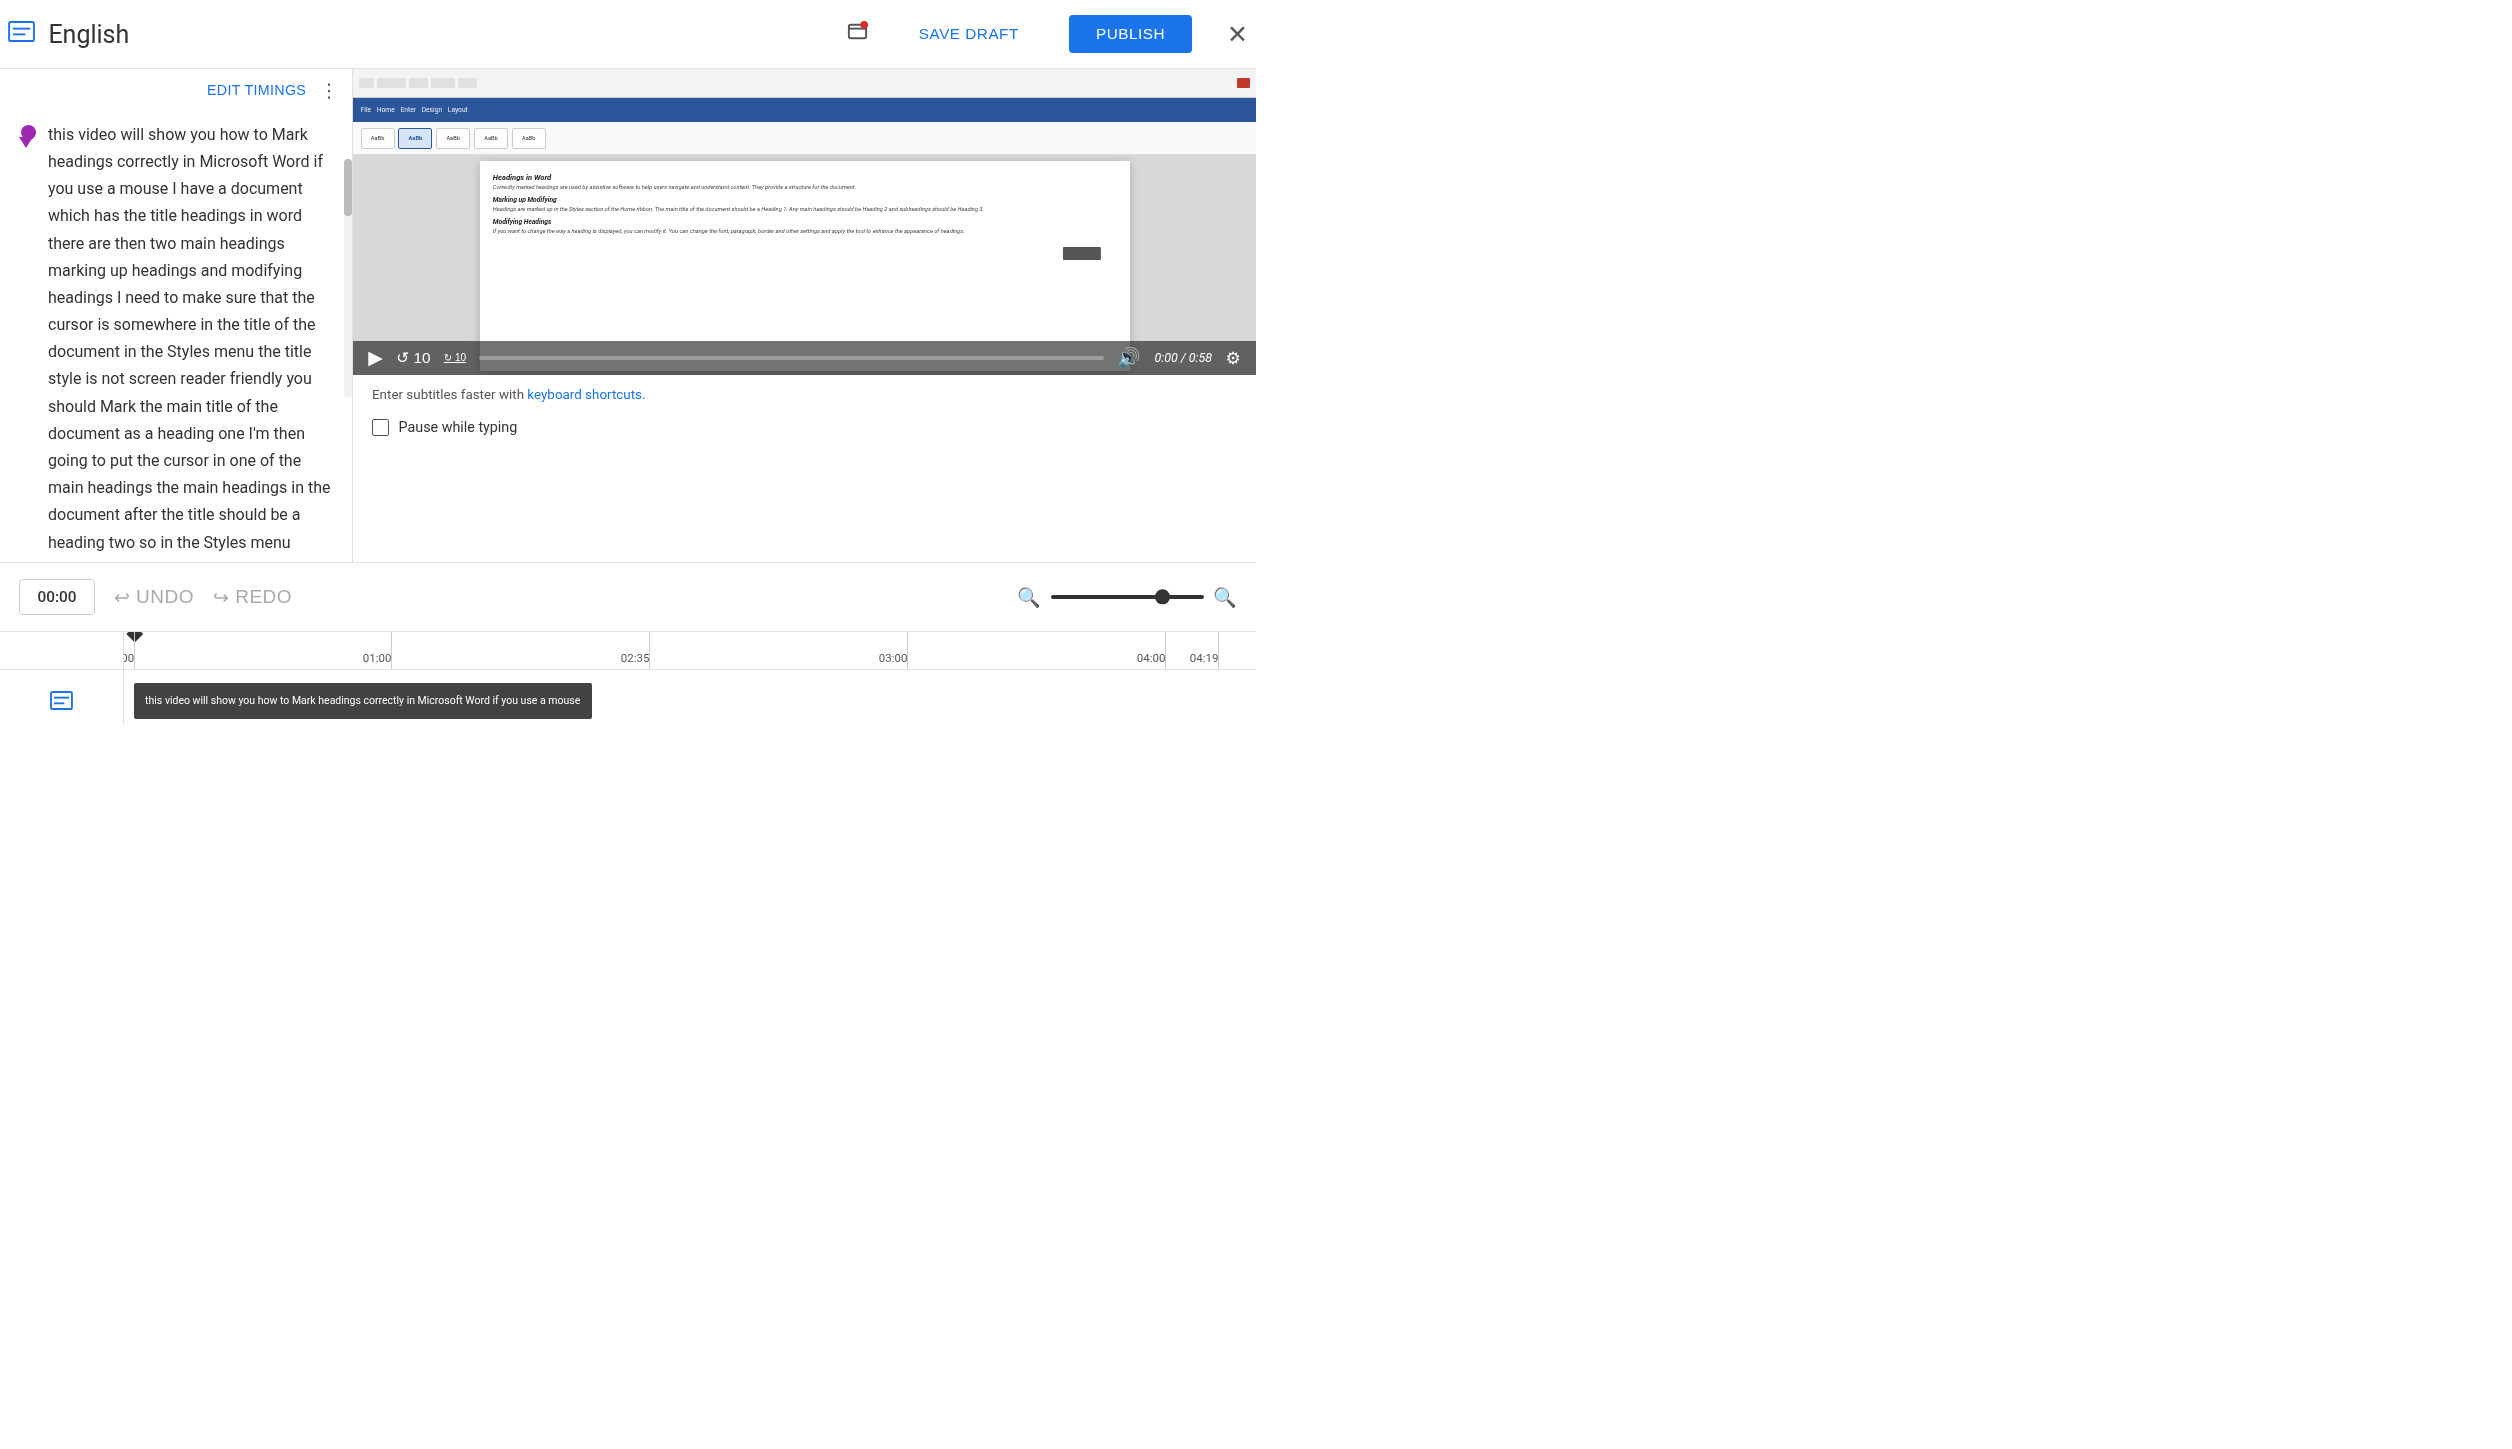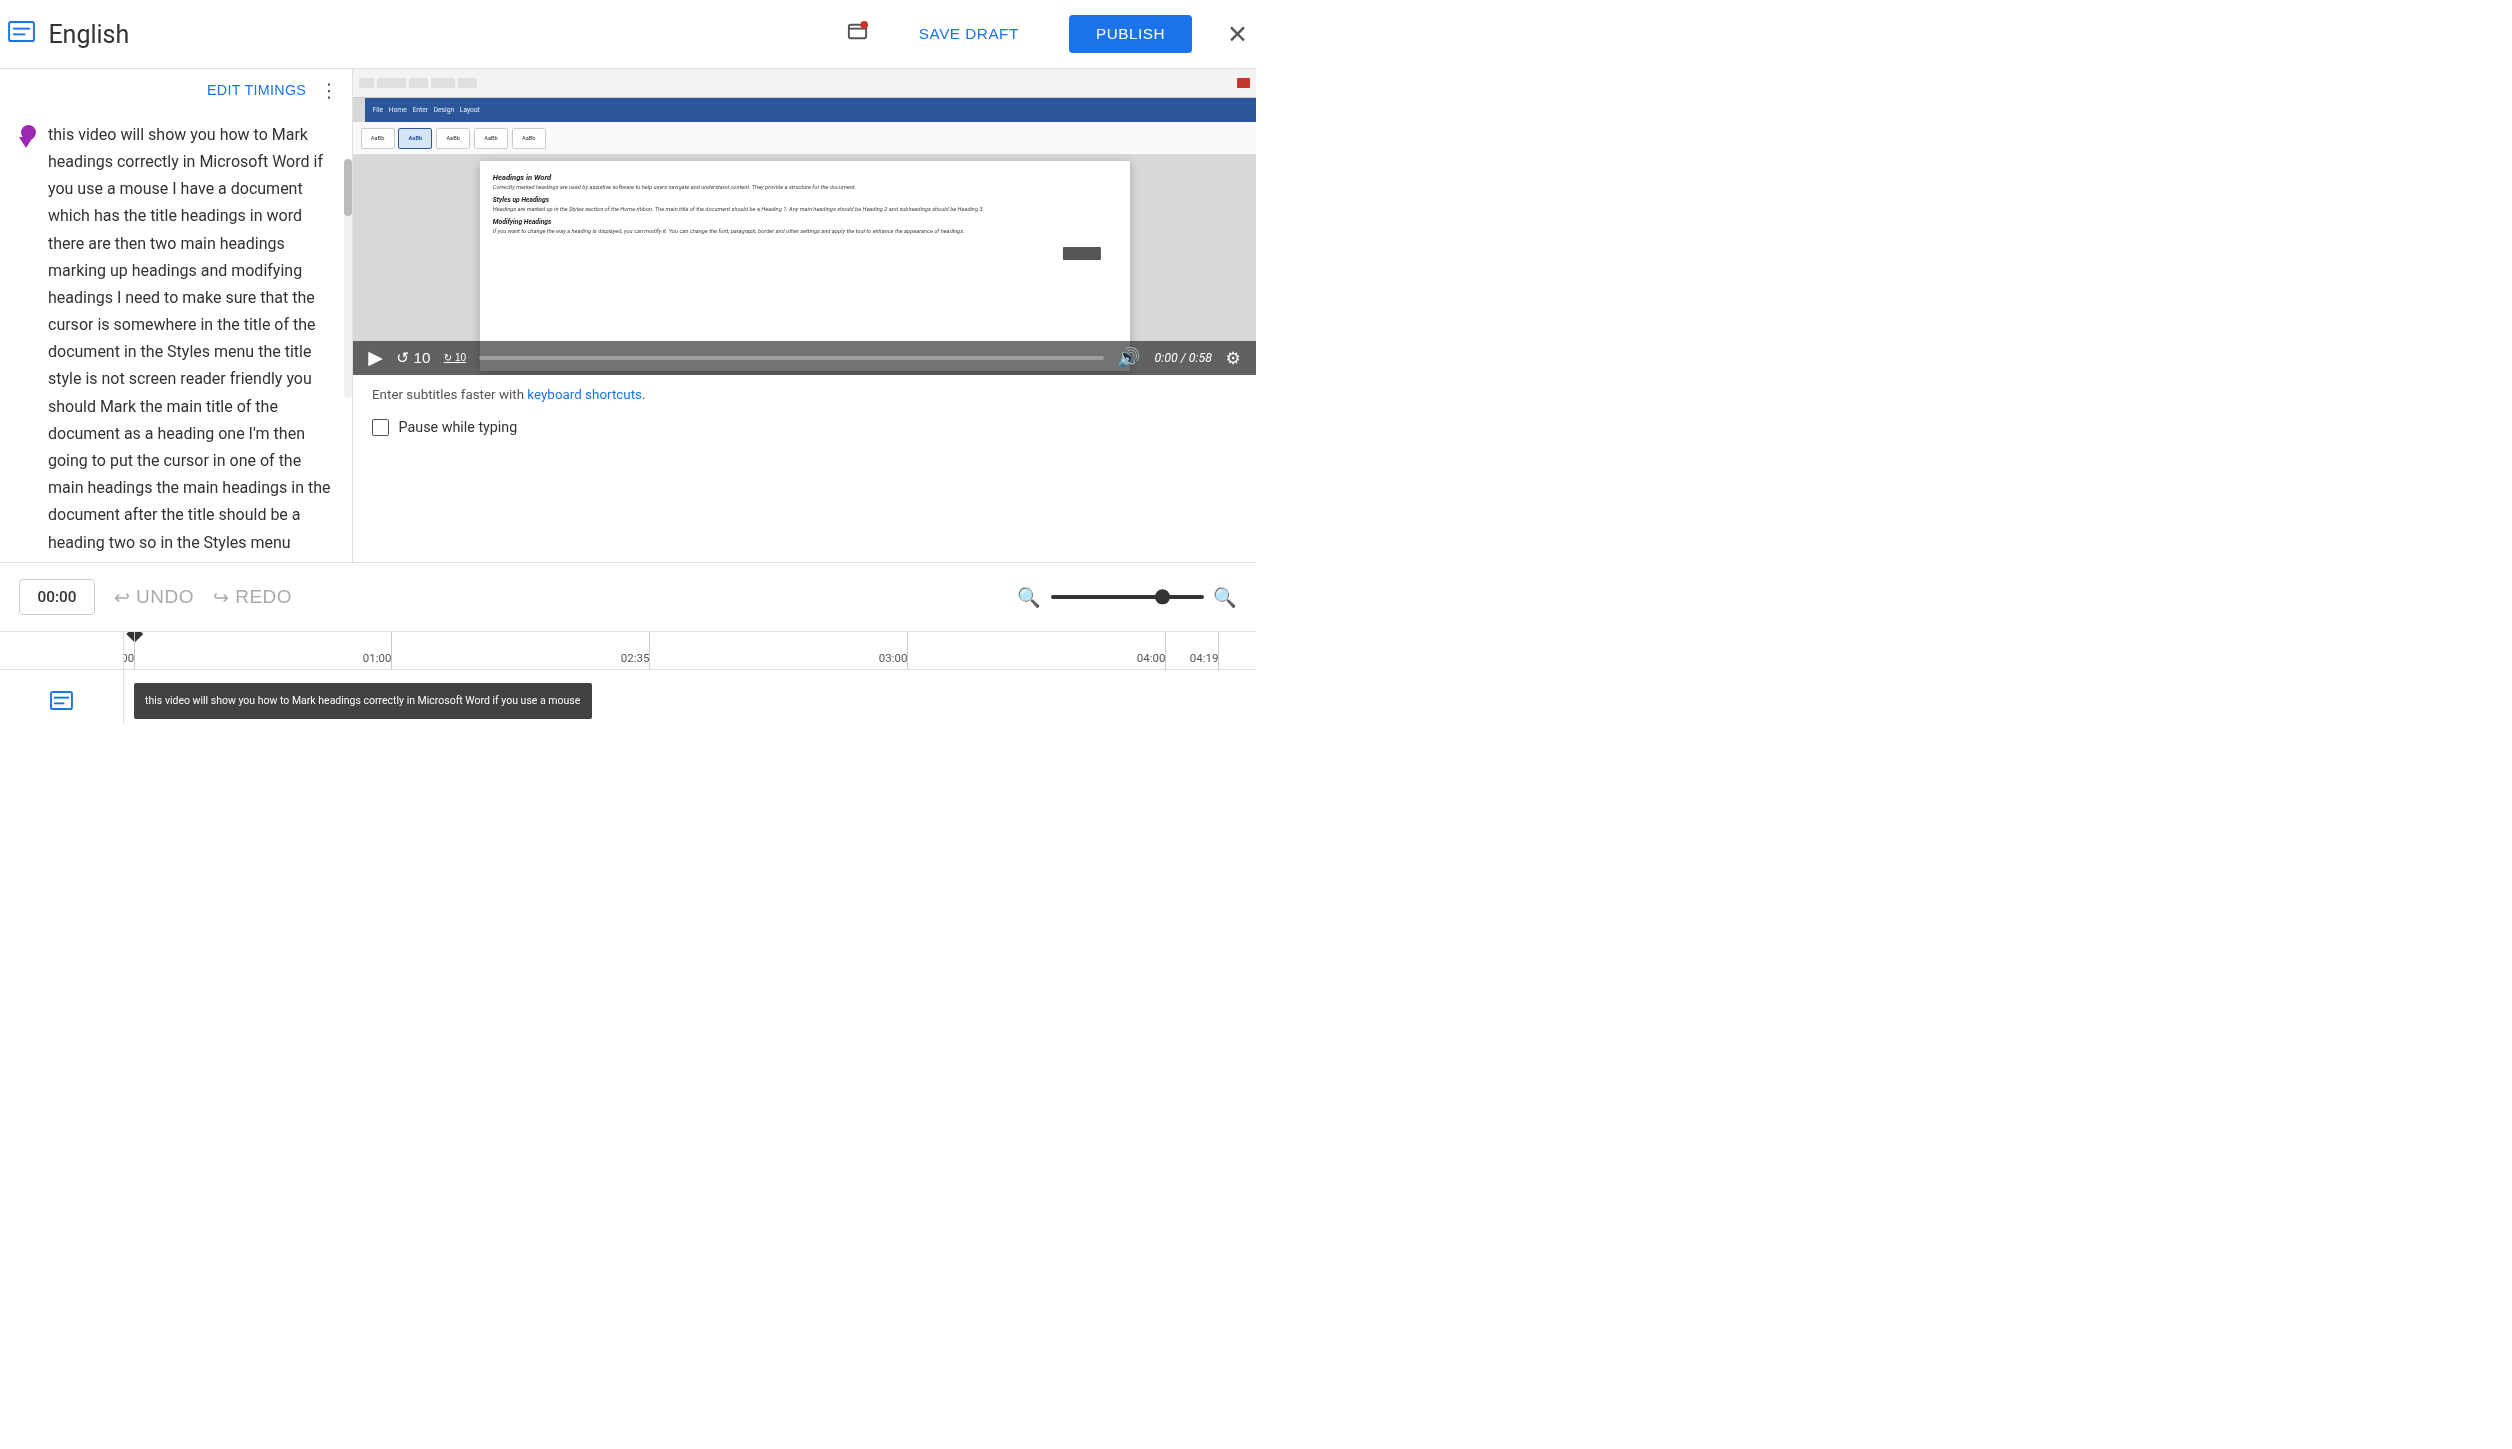--- a/index.html
+++ b/index.html
@@ -557,40 +557,40 @@
           <div style="position:absolute;top:0;left:0;right:0;height:29px;background:#f3f3f3;border-bottom:1px solid #ccc;display:flex;align-items:center;padding:0 5.7px;gap:2.9px;">
             <div style="width:15.3px;height:9.6px;background:#e0e0e0;border-radius:1px;"></div>
             <div style="width:29px;height:9.6px;background:#e0e0e0;border-radius:1px;"></div>
             <div style="width:19px;height:9.6px;background:#e0e0e0;border-radius:1px;"></div>
             <div style="width:24px;height:9.6px;background:#e0e0e0;border-radius:1px;"></div>
             <div style="width:19px;height:9.6px;background:#e0e0e0;border-radius:1px;"></div>
             <div style="flex:1;"></div>
             <div style="width:13.4px;height:9.6px;background:#c0392b;border-radius:1px;"></div>
           </div>
 
-          <div style="position:absolute;top:29px;left:12px;right:0;height:24px;background:#2b579a;display:flex;align-items:center;padding:0 7.6px;gap:5.7px;">
+          <div style="position:absolute;top:29px;left:0;right:0;height:24px;background:#2b579a;display:flex;align-items:center;padding:0 7.6px;gap:5.7px;">
             <span style="color:#fff;font-size:6.7px;opacity:0.9;">File</span>
             <span style="color:#fff;font-size:6.7px;opacity:0.9;">Home</span>
             <span style="color:#fff;font-size:6.7px;opacity:0.9;">Enter</span>
             <span style="color:#fff;font-size:6.7px;opacity:0.9;">Design</span>
             <span style="color:#fff;font-size:6.7px;opacity:0.9;">Layout</span>
           </div>
 
           <div style="position:absolute;top:53px;left:0;right:0;height:33px;background:#f9f9f9;border-bottom:1px solid #ddd;display:flex;align-items:center;padding:0 7.6px;gap:3.8px;">
             <div style="width:34px;height:21px;background:#fff;border:1px solid #ccc;border-radius:1.9px;display:flex;align-items:center;justify-content:center;font-size:5.7px;color:#333;">AaBb</div>
             <div style="width:34px;height:21px;background:#d6e4f7;border:1px solid #2b579a;border-radius:1.9px;display:flex;align-items:center;justify-content:center;font-size:5.7px;color:#2b579a;font-weight:bold;">AaBb</div>
             <div style="width:34px;height:21px;background:#fff;border:1px solid #ccc;border-radius:1.9px;display:flex;align-items:center;justify-content:center;font-size:5.7px;color:#333;">AaBb</div>
             <div style="width:34px;height:21px;background:#fff;border:1px solid #ccc;border-radius:1.9px;display:flex;align-items:center;justify-content:center;font-size:5.7px;color:#333;">AaBb</div>
             <div style="width:34px;height:21px;background:#fff;border:1px solid #ccc;border-radius:1.9px;display:flex;align-items:center;justify-content:center;font-size:5.7px;color:#333;">AaBb</div>
           </div>
 
           <div class="doc-inner" style="position:absolute;top:92px;left:50%;transform:translateX(-50%);width:72%;background:#fff;padding:11.5px 13.4px;box-shadow:0 1.9px 9.6px rgba(0,0,0,0.25);">
             <div class="doc-heading">Headings in Word</div>
             <div class="doc-body">Correctly marked headings are used by assistive software to help users navigate and understand content. They provide a structure for the document.</div>
-            <div class="doc-subheading">Styles up Headings</div>
+            <div class="doc-subheading">Marking up Modifying</div>
             <div class="doc-body">Headings are marked up in the Styles section of the Home ribbon. The main title of the document should be a Heading 1. Any main headings should be Heading 2 and subheadings should be Heading 3.</div>
 
             <div style="width:38px;height:13.4px;background:#555;position:absolute;right:29px;top:86px;border-radius:1px;"></div>
             <div class="doc-subheading">Modifying Headings</div>
             <div class="doc-body">If you want to change the way a heading is displayed, you can modify it. You can change the font, paragraph, border and other settings and apply the tool to enhance the appearance of headings.</div>
           </div>
         </div>
       </div>
 
       <div class="video-controls">

